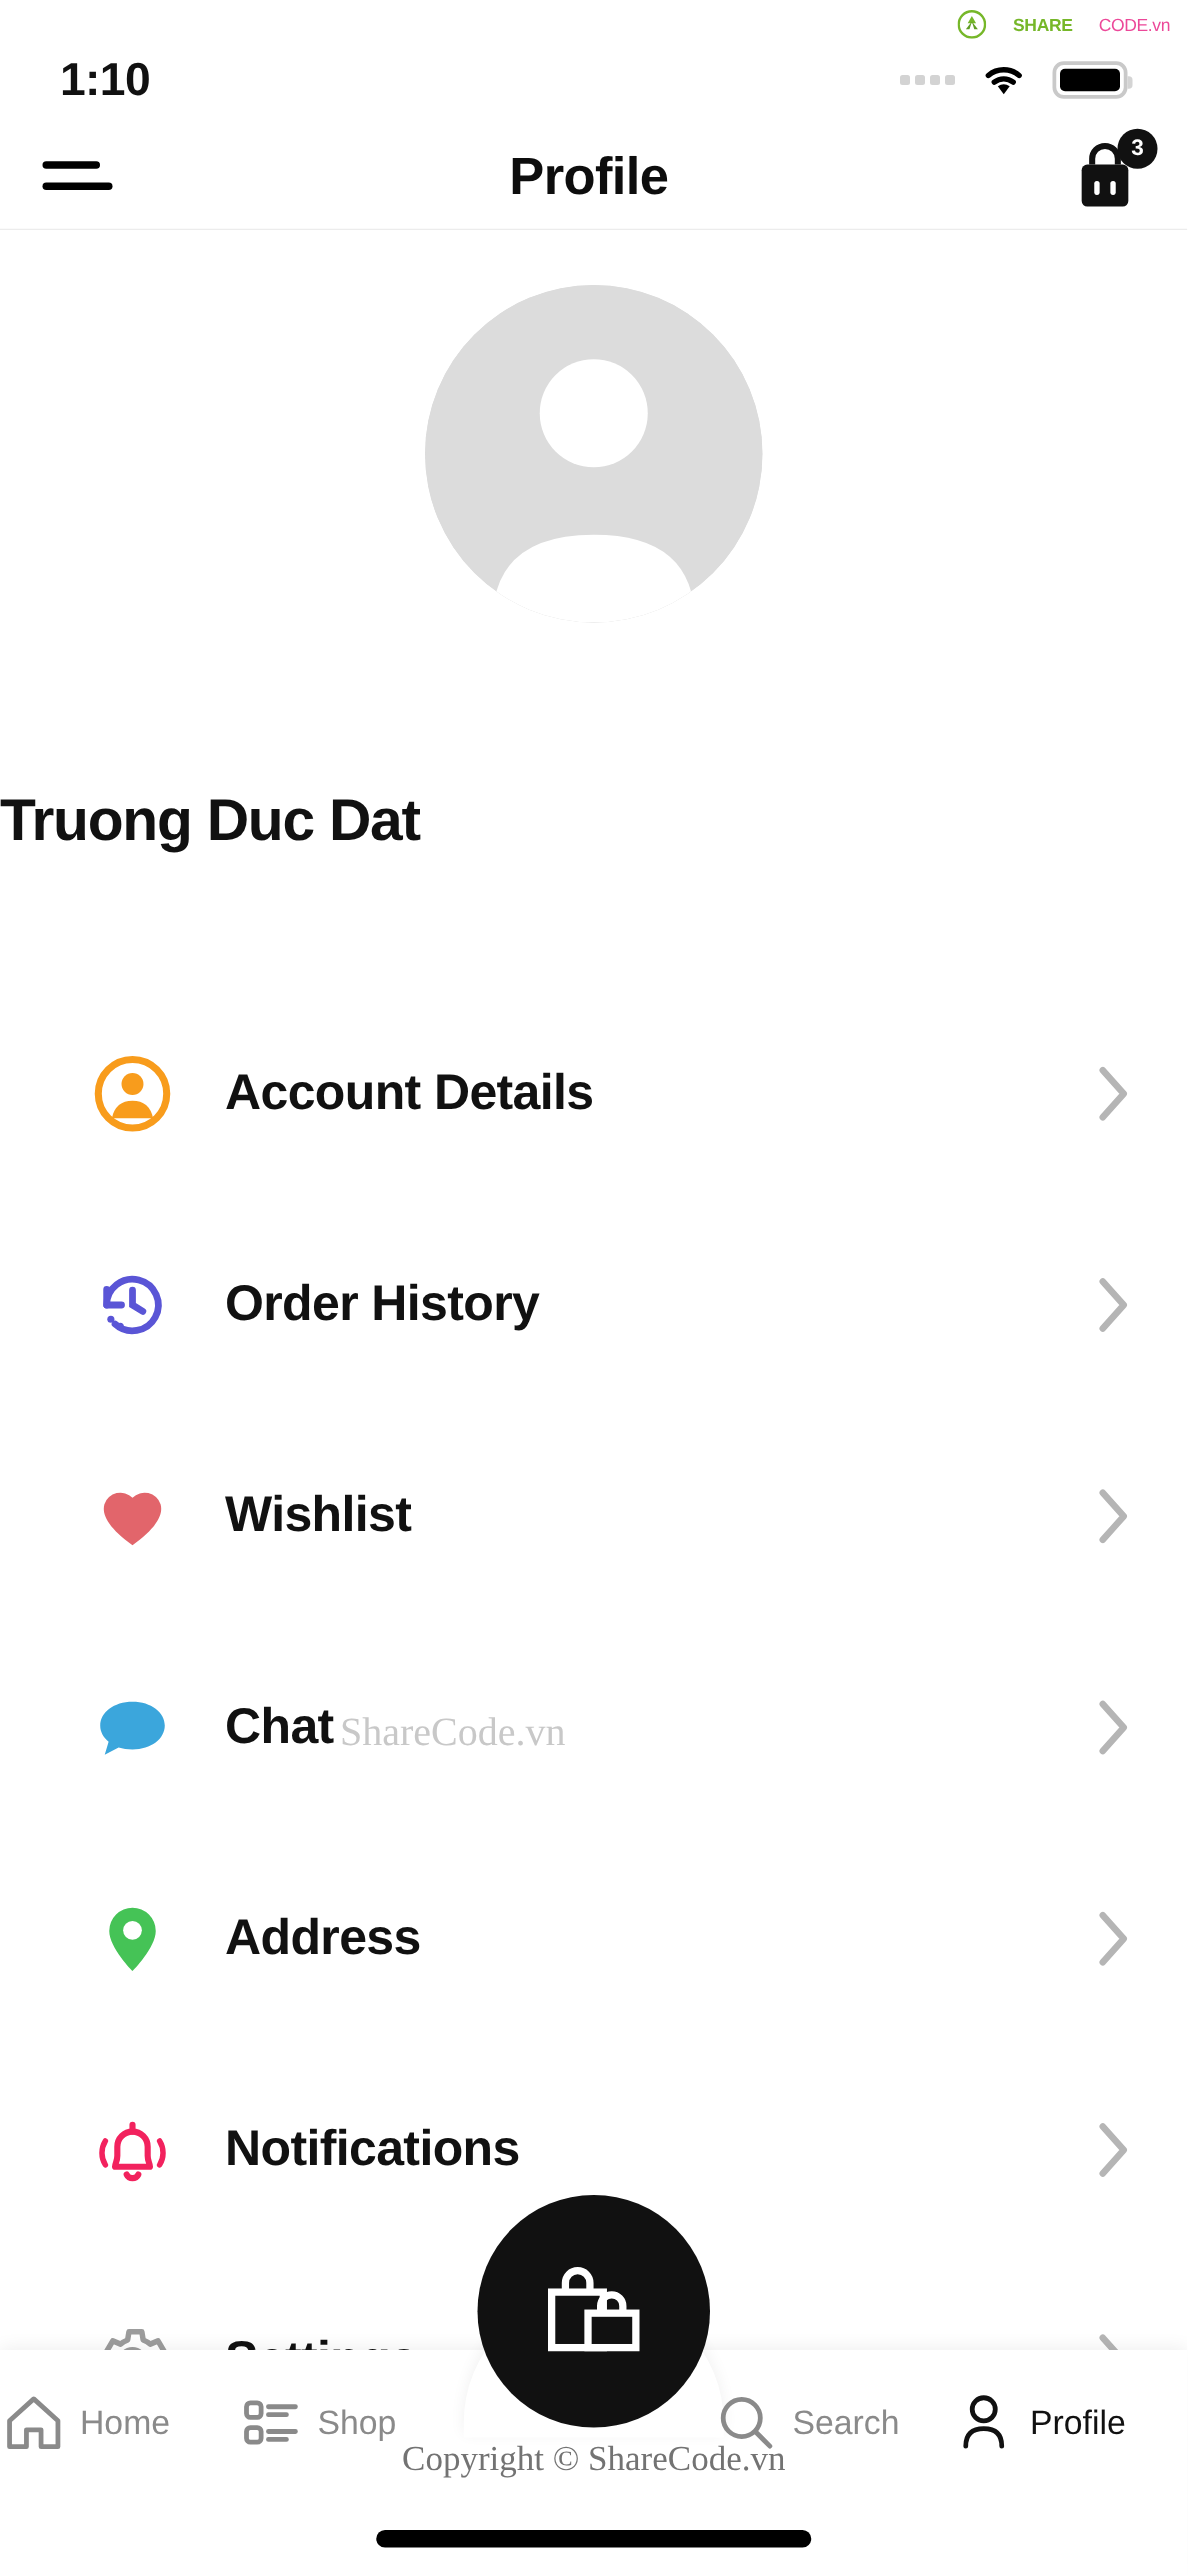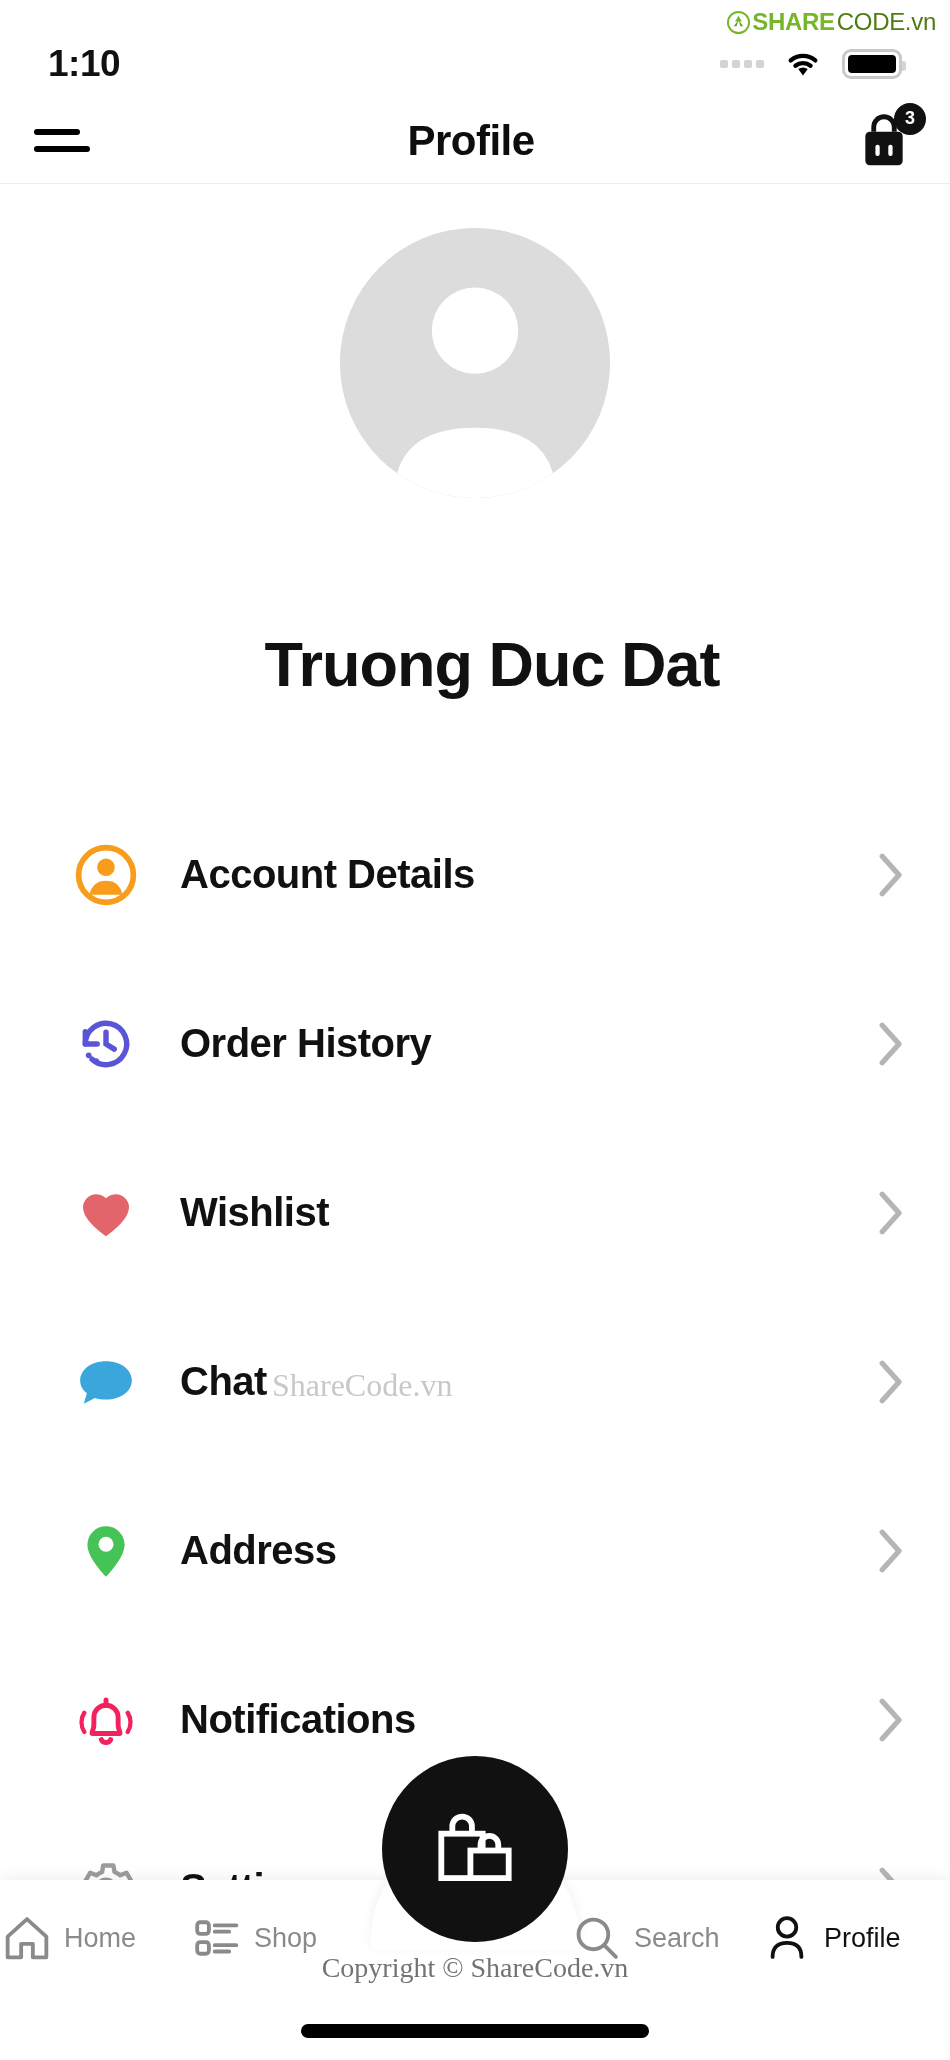--- a/index.html
+++ b/index.html
@@ -7,26 +7,26 @@
     width:950px; height:2060px;
     background:#ffffff;
     font-family:"Liberation Sans", sans-serif;
     overflow:hidden;
   }
   .screen { position:relative; width:950px; height:2060px; background:#fff; overflow:hidden; }
 
   
   .wm-top {
     position:absolute; top:8px; right:14px;
-    display:flex; align-items:center; gap:2px;
-    font-size:24px; font-weight:bold; letter-spacing:-.3px;
+    display:flex; align-items:center; gap:21px;
+    font-size:14px; font-weight:bold; letter-spacing:-.3px;
   }
   .wm-logo { width:23px; height:23px; }
   .wm-share { color:#76b729; }
-  .wm-code  { color:#4d7c0f; font-weight:normal; }
+  .wm-code  { color:#ec4899; font-weight:normal; }
 
   
   .statusbar {
     position:absolute; top:38px; left:0; width:950px; height:52px;
     display:flex; align-items:center; justify-content:space-between;
     padding:0 48px;
     text-align:center;
   }
   .clock { font-size:37px; font-weight:bold; color:#111; letter-spacing:-.5px; }
   .status-right { display:flex; align-items:center; gap:20px; }
@@ -60,22 +60,22 @@
     min-width:32px; height:32px; border-radius:50%;
     background:#111; color:#fff; font-size:18px; font-weight:bold;
     display:flex; align-items:center; justify-content:center;
   }
 
   
   .avatar-wrap { position:absolute; top:228px; left:0; width:950px; display:flex; justify-content:center; }
   .avatar { width:270px; height:270px; border-radius:50%; background:#dcdcdc; overflow:hidden; position:relative; }
 
   .user-name {
-    position:absolute; top:628px; left:0; width:950px; text-align:center;
-    font-size:63px; font-weight:bold; color:#111; letter-spacing:-1px;padding-left:34px;
+    position:absolute; top:628px; left:0; width:950px; text-align:left;
+    font-size:47px; font-weight:bold; color:#111; letter-spacing:-1px;
   }
 
   
   .menu { position:absolute; top:790px; left:0; width:950px;padding-left:24px; }
   .menu-row {
     height:169px; display:flex; align-items:center;
     padding:0 46px; cursor:pointer; position:relative;
   }
   .menu-icon { width:72px; display:flex; align-items:center; justify-content:center; flex:0 0 72px; }
   .menu-label { font-size:40px; font-weight:bold; color:#111; margin-left:38px; letter-spacing:-.5px; flex:1; }

